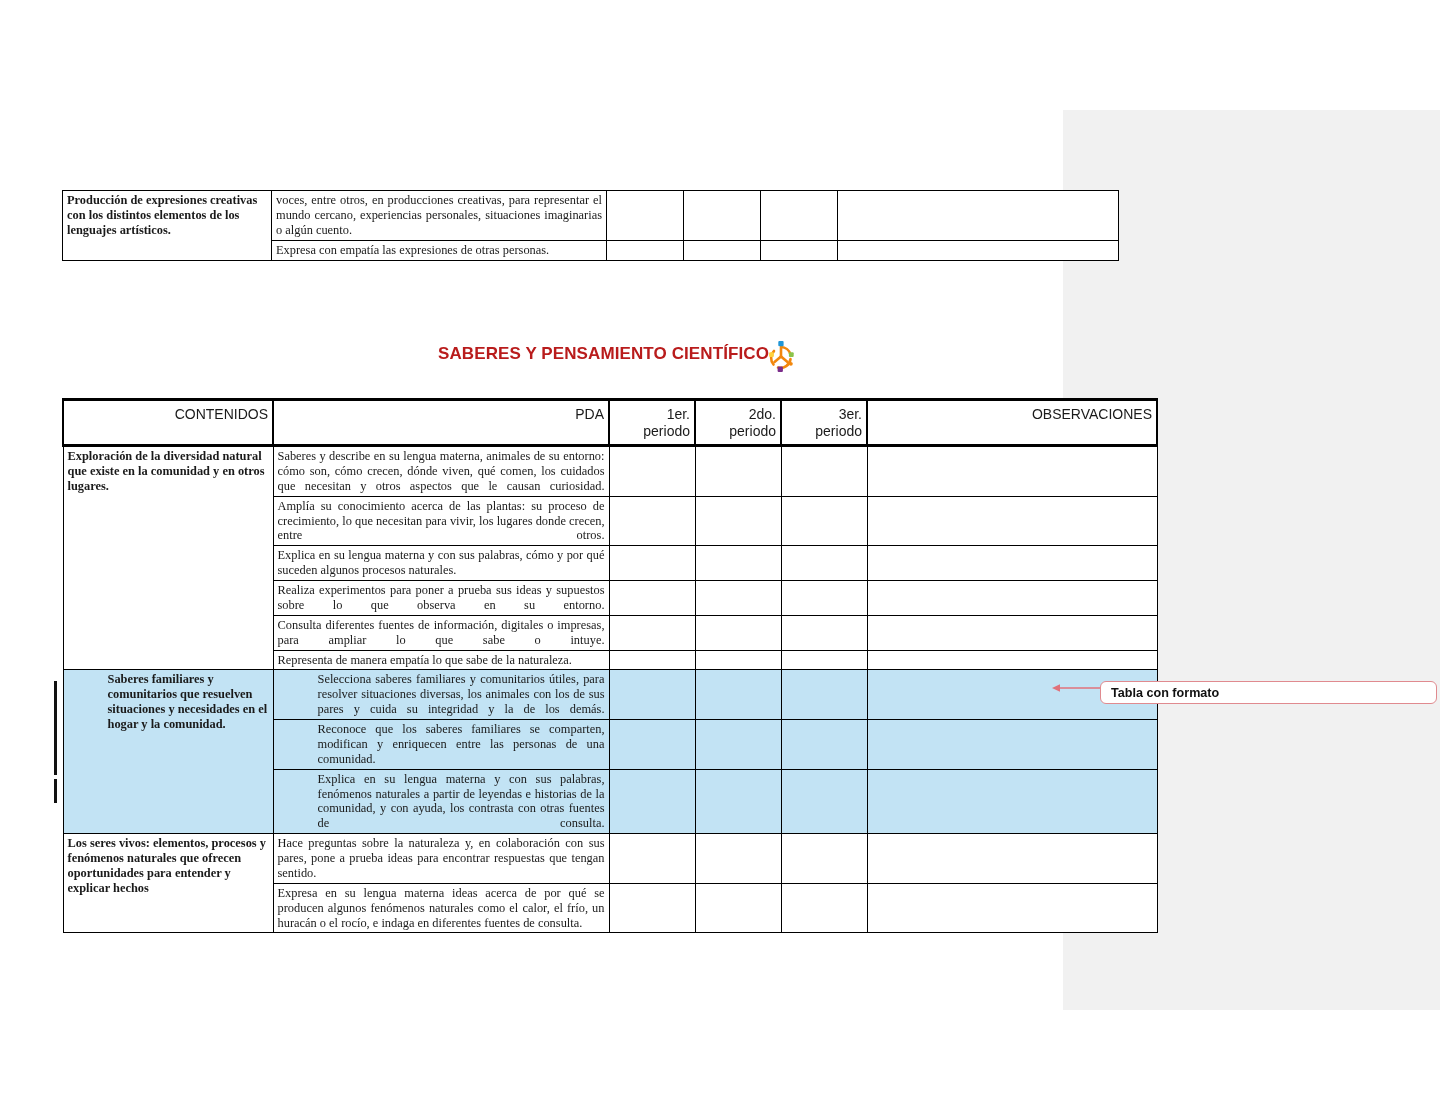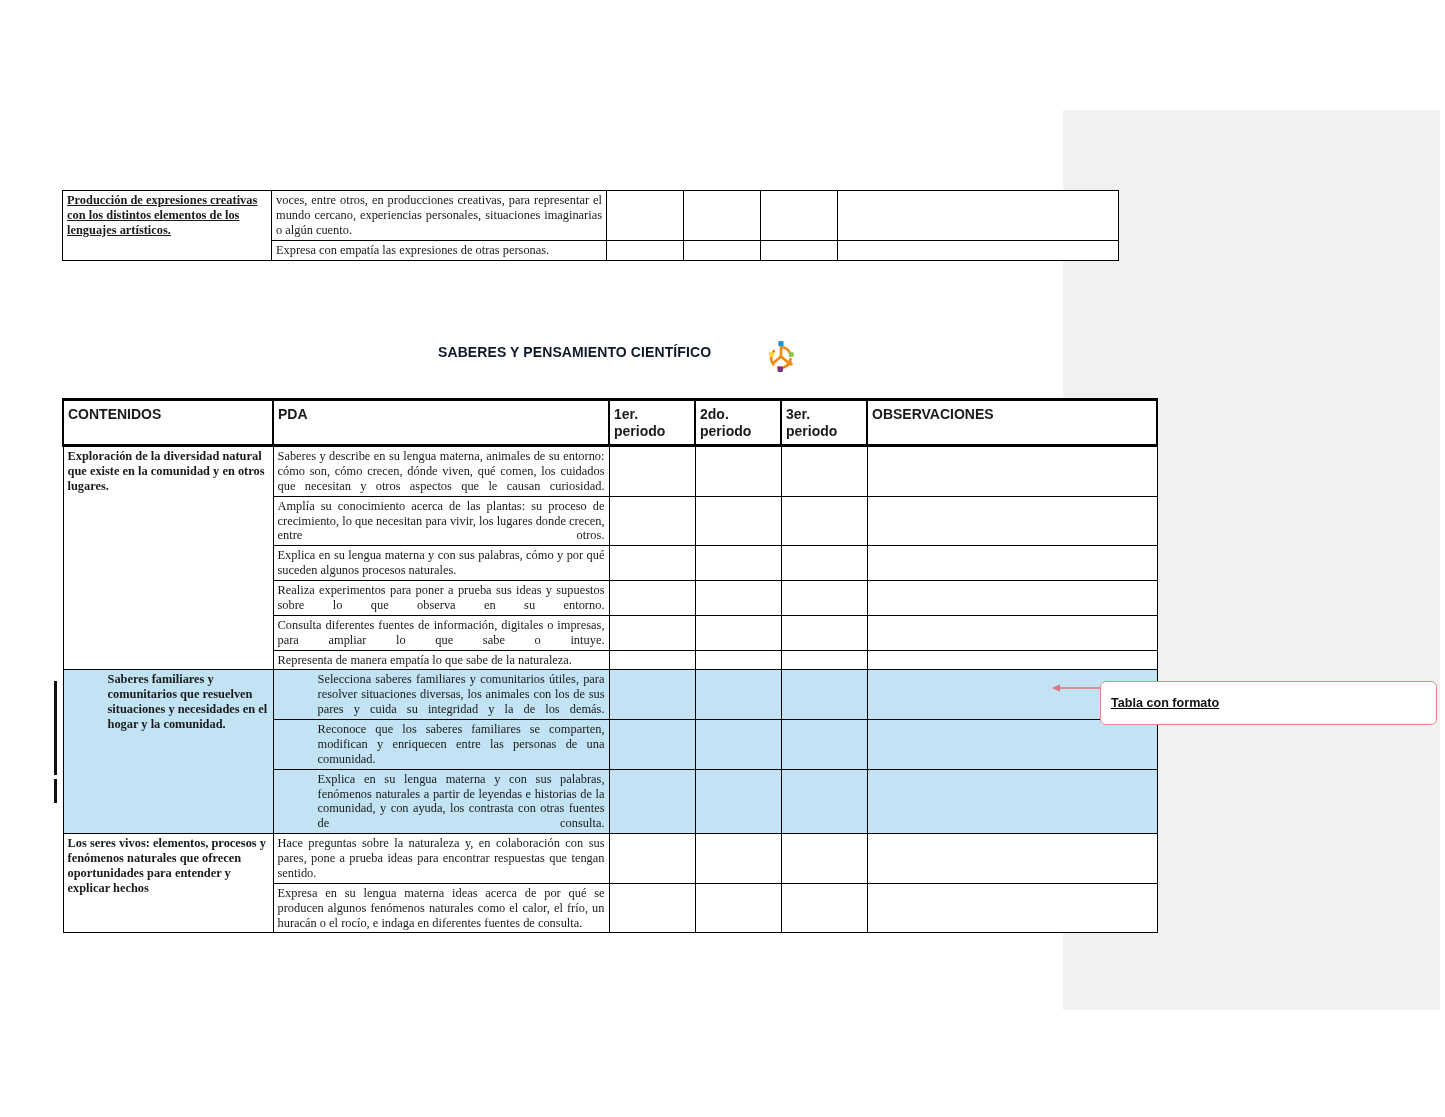--- a/index.html
+++ b/index.html
@@ -41,34 +41,34 @@
   .doc-table td.blank{padding:0;}
 
   .just{text-align:justify;text-align-last:justify;}
   .justnorm{text-align:justify;margin-top:7px;}
 
   
   #table-top{
     left:62px; top:190px; width:1036px;
   }
   #table-top td{height:auto;}
-  #table-top .c-cont{width:200px;text-decoration:underline;}
+  #table-top .c-cont{width:200px;}
   #table-top .c-pda{width:326px;}
   #table-top .c-p{width:76px;}
   #table-top .c-obs{width:280px;}
 
   
   #section-heading{
     position:absolute;
     left:438px; top:344px;
     font-family:"Liberation Sans", sans-serif;
     font-weight:bold;
-    font-size:14px;
+    font-size:17px;
     letter-spacing:.1px;
-    color:#0f172a;
+    color:#b91c1c;
     white-space:nowrap;
     z-index:3;
   }
   #section-icon{
     position:absolute;
     left:760px; top:336px;
     width:42px;height:42px;
     z-index:3;
   }
 
@@ -80,23 +80,23 @@
   #table-main .c-cont{width:200px;}
   #table-main .c-pda{width:326px;}
   #table-main .c-p{width:76px;margin-left:32px;}
   #table-main .c-obs{width:280px;}
 
   #table-main tr.hdr td{
     border-top:3px solid #000;
     border-bottom:3px solid #000;
     border-left:2px solid #000;
     border-right:2px solid #000;
-    text-align:left;
+    text-align:right;
     font-family:"Liberation Sans", sans-serif;
-    font-weight:bold;
+    font-weight:normal;
     font-size:14px;
     line-height:1.18;
     padding-top:5px;
     height:36px;
     vertical-align:top;
   }
   #table-main tr.hdr td.c-cont,
   #table-main tr.hdr td.c-pda,
   #table-main tr.hdr td.c-obs{vertical-align:top;}
 
@@ -118,29 +118,28 @@
     background:#111111;
     z-index:4;
   }
   #change-bar-1{top:681px;height:94px;}
   #change-bar-2{top:779px;height:24px;}
 
   
   #comment-callout{
     position:absolute;
     left:1100px; top:681px;
-    width:337px; height:44px;
+    width:337px; height:23px;
     background:#ffffff;
     border:1.4px solid #e08a8f;
     border-radius:6px;
     z-index:6;
     display:flex;align-items:center;
     padding-left:10px;
     box-sizing:border-box;
-    text-decoration:underline;
   }
   #comment-callout .ctext{
     font-family:"Liberation Sans", sans-serif;
     font-weight:bold;
     font-size:12.6px;
     color:#111111;
     white-space:nowrap;
   }
   #comment-leader{
     position:absolute;

